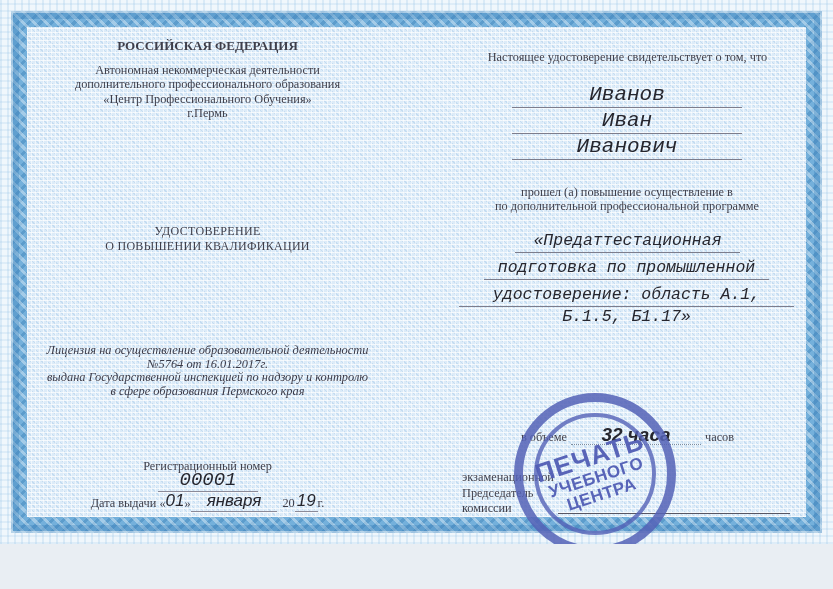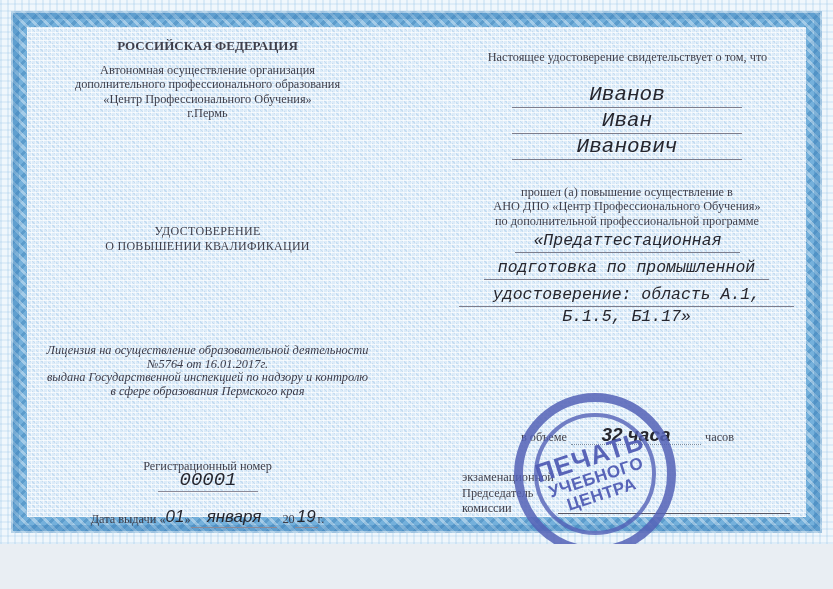--- a/index.html
+++ b/index.html
@@ -72,21 +72,21 @@
 
 <div class="page">
   <div class="border-band"></div>
   <div class="inner-field"></div>
 
   <div class="content">
 
     <div class="abs ctr serif-sm bold" style="left:35px;top:39px;width:345px;font-size:13px;">РОССИЙСКАЯ ФЕДЕРАЦИЯ</div>
 
     <div class="abs ctr serif-sm" style="left:35px;top:63px;width:345px;">
-      <div>Автономная осуществление организация</div>
+      <div>Автономная некоммерческая деятельности</div>
       <div>дополнительного профессионального образования</div>
       <div>«Центр Профессионального Обучения»</div>
       <div>г.Пермь</div>
     </div>
 
     <div class="abs ctr title-block" style="left:35px;top:224px;width:345px;">
       <div>УДОСТОВЕРЕНИЕ</div>
       <div>О ПОВЫШЕНИИ КВАЛИФИКАЦИИ</div>
     </div>
 
@@ -94,39 +94,38 @@
       <div>Лицензия на осуществление образовательной деятельности</div>
       <div>№5764 от 16.01.2017г.</div>
       <div>выдана Государственной инспекцией по надзору и контролю</div>
       <div>в сфере образования Пермского края</div>
     </div>
 
     <div class="abs ctr serif-sm" style="left:35px;top:459px;width:345px;">Регистрационный номер</div>
 
     <div class="abs ctr fill u-line" style="left:158px;top:470px;width:100px;font-size:19px;line-height:21px;">00001</div>
 
-    <div class="abs date-row" style="left:35px;top:508px;width:345px;">
+    <div class="abs date-row" style="left:35px;top:492px;width:345px;">
       <span>Дата выдачи «</span>
       <span class="date-fill">01</span>
       <span>»</span>
       <span class="date-fill u-line" style="padding:0 16px;">января</span>
       <span style="margin-left:5px;text-align:center;">20</span>
       <span class="date-fill u-line" style="padding:0 2px;">19</span>
       <span>г.</span>
     </div>
 
     <div class="abs ctr serif-sm" style="left:455px;top:50px;width:345px;">Настоящее удостоверение свидетельствует о том, что</div>
 
     <div class="abs fill name-row" style="top:83px;">Иванов</div>
     <div class="abs fill name-row" style="top:109px;">Иван</div>
     <div class="abs fill name-row" style="top:135px;">Иванович</div>
 
     <div class="abs ctr serif-sm" style="left:447px;top:185px;width:360px;">
       <div>прошел (а) повышение осуществление в</div>
-      <div>АНО ДПО «Центр Профессионального Обучения»</div>
       <div>по дополнительной профессиональной программе</div>
     </div>
 
     <div class="abs fill prog-row" style="left:515px;top:230px;width:225px;">«Предаттестационная</div>
     <div class="abs fill prog-row" style="left:484px;top:257px;width:285px;">подготовка по промышленной</div>
     <div class="abs fill prog-row" style="left:459px;top:284px;width:335px;">удостоверение: область А.1, Б.1.5, Б1.17»</div>
 
     <div class="abs vol-row" style="left:455px;top:379px;width:345px;">
       <span>в объеме</span>
       <span class="vol-value" style="margin:0 4px;font-weight:bold;">32 часа</span>

